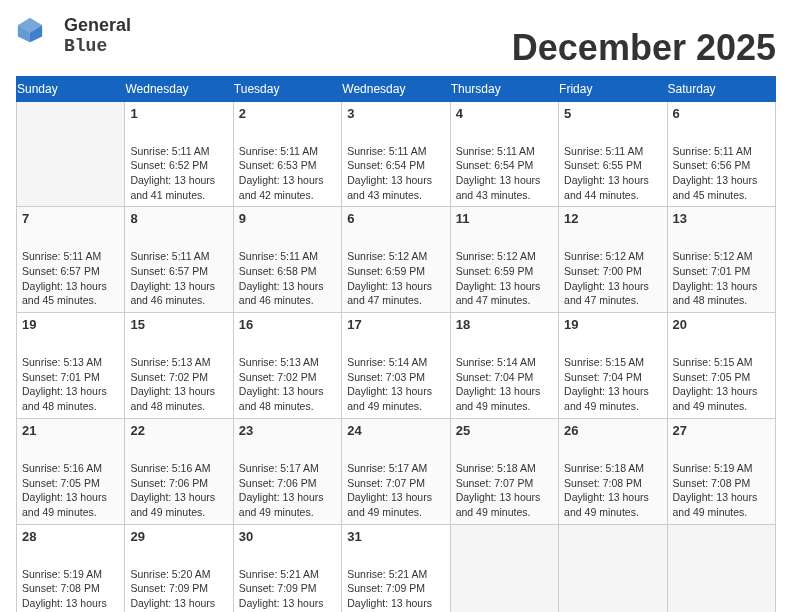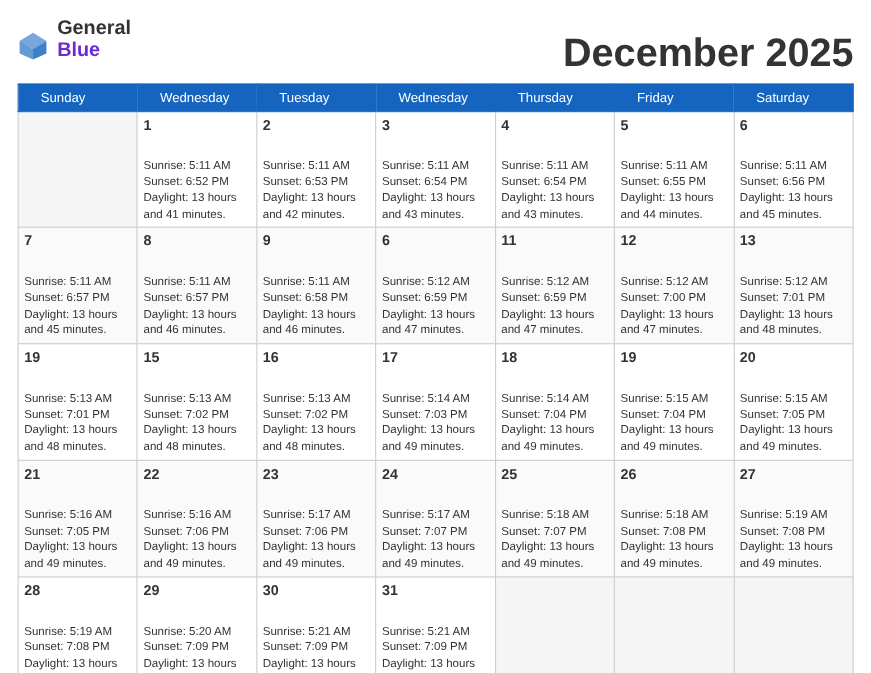--- a/index.html
+++ b/index.html
@@ -11,30 +11,30 @@
       padding: 16px;
     }
     .header {
       display: flex;
       justify-content: space-between;
       align-items: flex-start;
       margin-bottom: 8px;
     }
     .logo {
       display: flex;
-      align-items: flex-end;
-      gap: 8px;
+      align-items: flex-start;
+      gap: 20px;
     }
     .logo-text {
       font-size: 18px;
       font-weight: bold;
       line-height: 1.1;
     }
     .logo-general { color: #333; }
-    .logo-blue { color: #6d28d9; }
+    .logo-blue { color: #404040; font-family: Liberation Mono, monospace; }
     .logo-icon {
       width: 28px;
       height: 28px;
     }
     .title-block { text-align: right; margin-top: 12px; }
     .month-title {
       font-size: 36px;
       font-weight: bold;
       color: #333;
       line-height: 1.1;
@@ -44,21 +44,21 @@
       color: #444;
     }
     table {
       width: 100%;
       border-collapse: collapse;
       font-size: 11px;
     }
     thead th {
       background-color: #1565c0;
       color: #fff;
-      padding: 5px 20px;
+      padding: 5px 0;
       text-align: left;
       font-size: 12px;
       font-weight: normal;
       border: 1px solid #1565c0;
     }
     tbody td {
       border: 1px solid #ccc;
       vertical-align: top;
       padding: 4px 5px;
       width: 108px;

